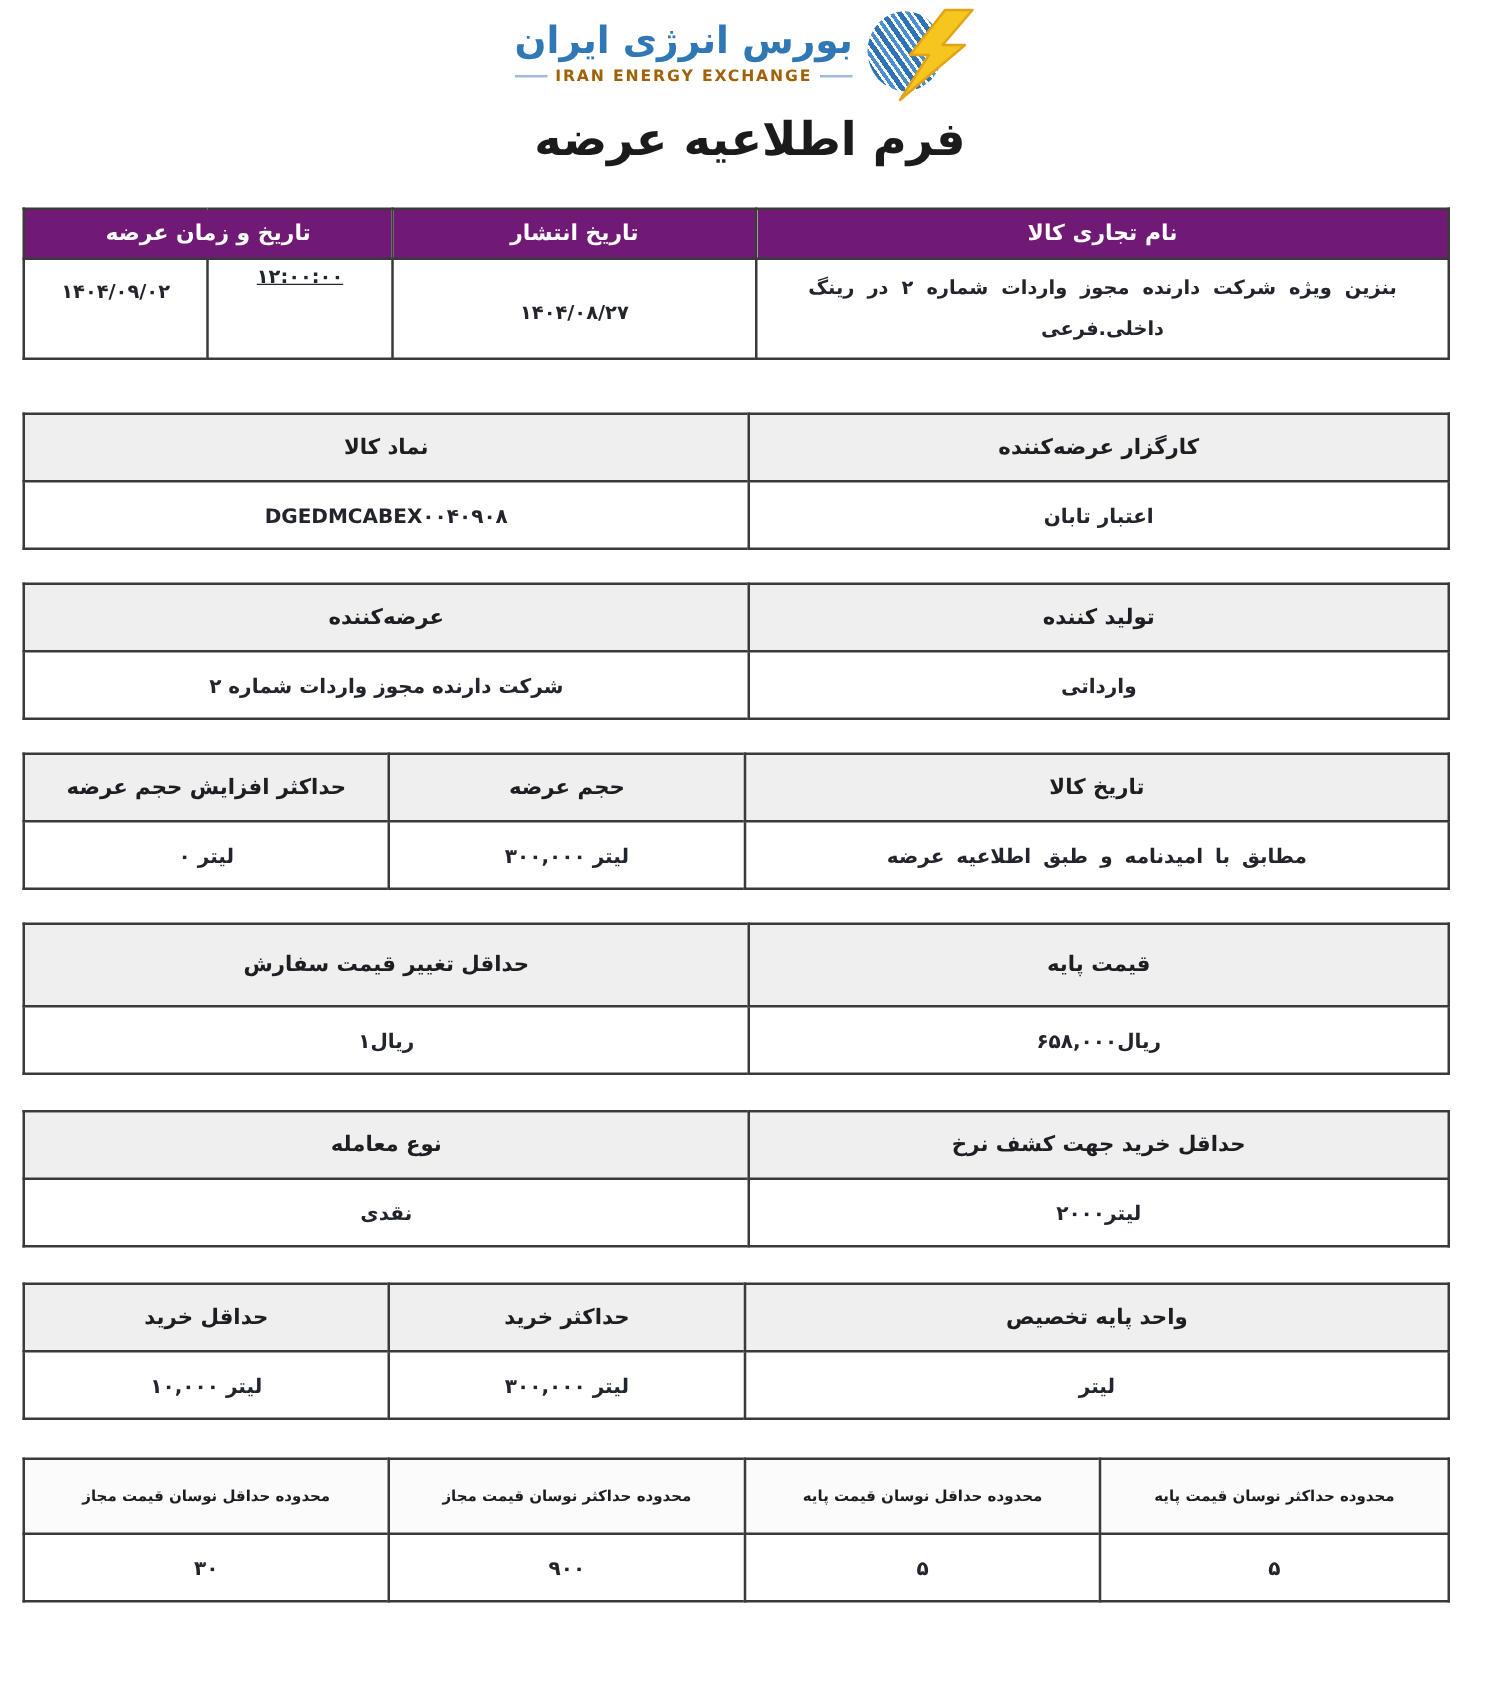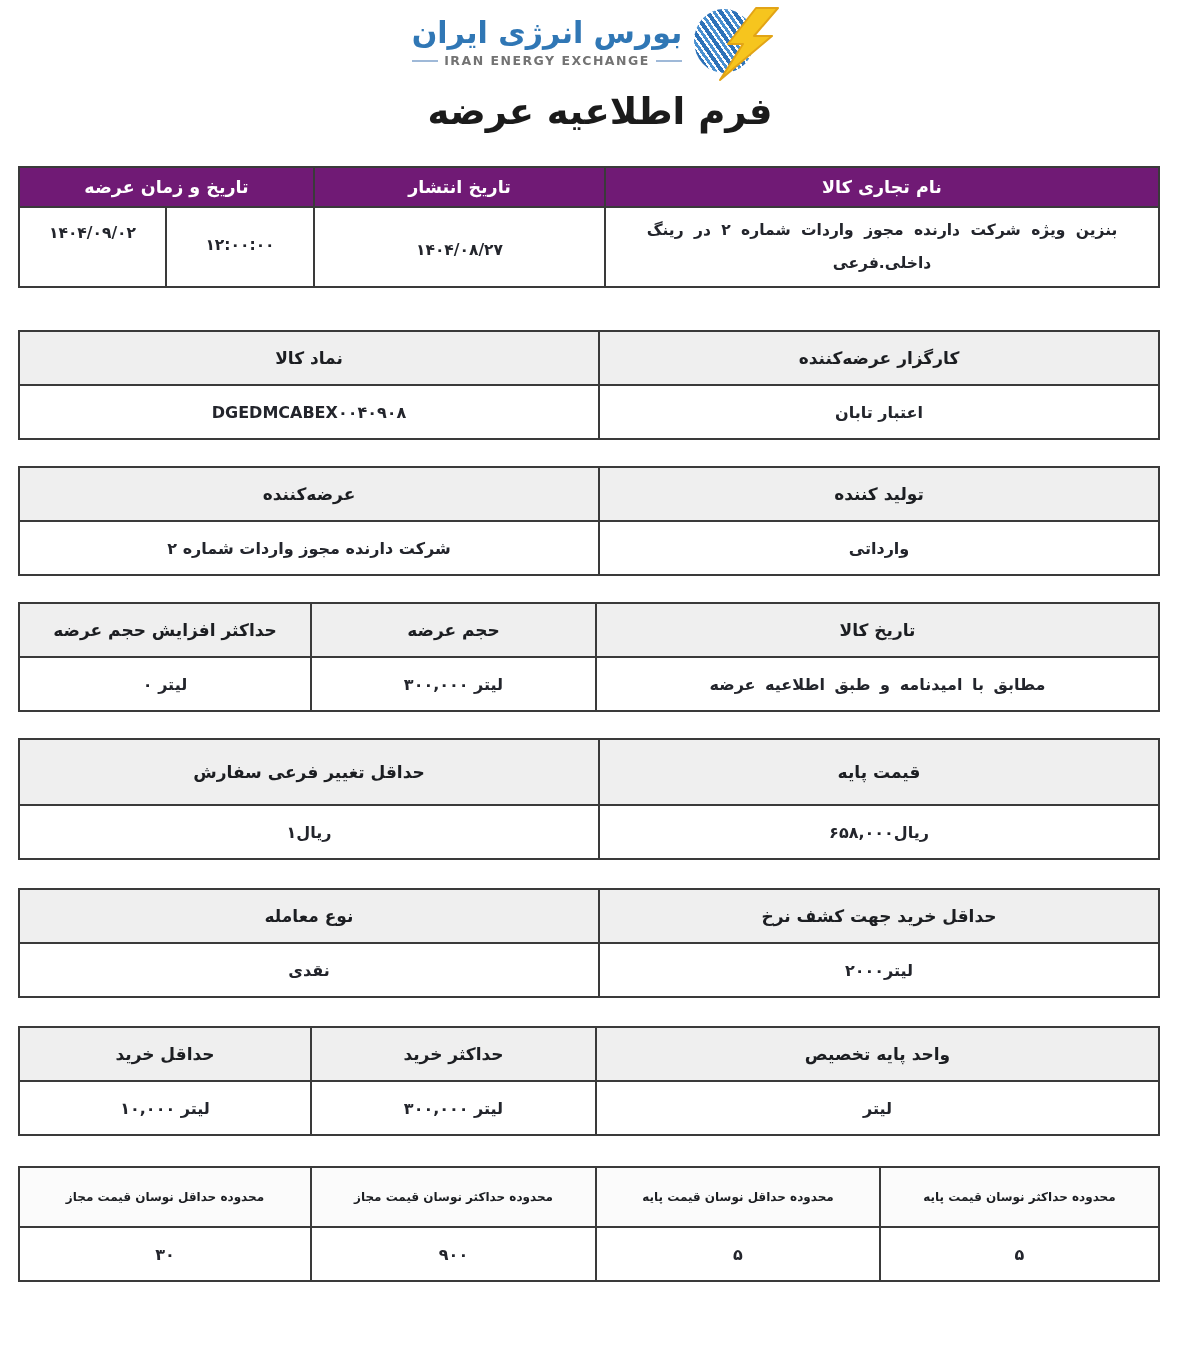--- a/index.html
+++ b/index.html
@@ -21,21 +21,21 @@
     width: 60px; height: 64px; border-radius: 50%;
     background: repeating-linear-gradient(55deg,
       #2e72b8 0 4px, #ffffff 4px 6px, #4a90d0 6px 9px, #ffffff 9px 11px);
   }
   .bolt { position: absolute; right: 4px; top: 0; }
   .logo-text { display: flex; flex-direction: column; align-items: center; }
   .logo-fa {
     color: #3077b5; font-size: 30px; font-weight: bold; line-height: 1.1;
   }
   .logo-en {
-    color: #737373; font-size: 12.5px; font-weight: bold;
+    color: #a16207; font-size: 12.5px; font-weight: bold;
     letter-spacing: 1.5px; margin-top: 4px;
     display: flex; align-items: center; gap: 6px; width: 100%;
   }
   .logo-en::before, .logo-en::after {
     content: ""; flex: 1; height: 2px; background: #9fb9d8; min-width: 8px;
   }
   
   .page-title {
     text-align: center; font-size: 37px; font-weight: bold;
     color: #1b1b1b; margin-top: 8px; height: 52px; line-height: 52px;
@@ -91,21 +91,21 @@
     </colgroup>
   <tbody>
       <tr class="head">
     <td>نام تجاری کالا</td>
     <td>تاریخ انتشار</td>
     <td colspan="2">تاریخ و زمان عرضه</td>
   </tr>
   <tr class="body">
     <td class="name-cell">بنزین ویژه شرکت دارنده مجوز واردات شماره ۲ در رینگ داخلی.فرعی</td>
     <td style="vertical-align:top; padding-top:33px;">۱۴۰۴/۰۸/۲۷</td>
-    <td style="vertical-align:top; padding-top:28px;">۱۲:۰۰:۰۰</td>
+    <td style="vertical-align:top; padding-top:4px;text-decoration:underline;">۱۲:۰۰:۰۰</td>
     <td style="vertical-align:top; padding-top:16px;">۱۴۰۴/۰۹/۰۲</td>
   </tr>
 </tbody>
   </table>
 
 <table class="tbl mt42">
   <colgroup>
       <col style="width:560px">
       <col style="width:580px">
     </colgroup>
@@ -159,21 +159,21 @@
   </table>
 
 <table class="tbl t5 mt26">
   <colgroup>
       <col style="width:560px">
       <col style="width:580px">
     </colgroup>
   <tbody>
       <tr class="head">
     <td>قیمت پایه</td>
-    <td>حداقل تغییر فرعی سفارش</td>
+    <td>حداقل تغییر قیمت سفارش</td>
   </tr>
   <tr class="body">
     <td>ریال۶۵۸,۰۰۰</td>
     <td>ریال۱</td>
   </tr>
 </tbody>
   </table>
 
 <table class="tbl mt28">
   <colgroup>

